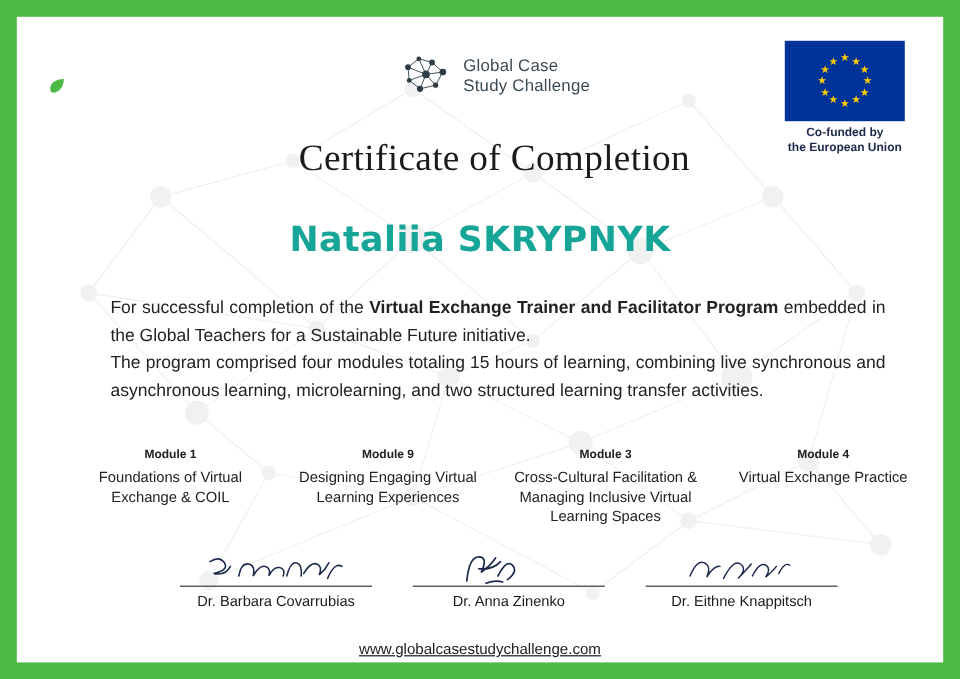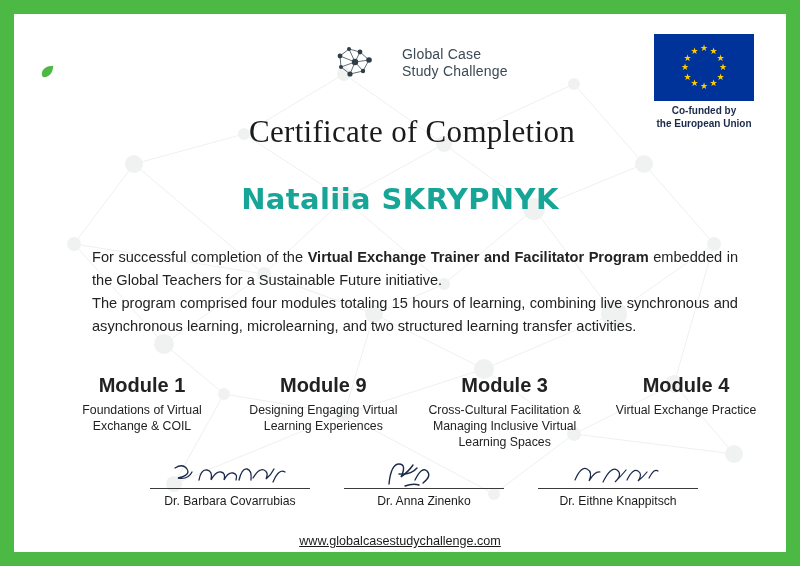--- a/index.html
+++ b/index.html
@@ -63,21 +63,21 @@
     margin-left: -3px;
     vertical-align: 22px;
   }
 
   .gcsc {
     position: absolute;
     left: 318px;
     top: 26px;
     display: flex;
     align-items: center;
-    gap: 24px;
+    gap: 8px;
   }
   .gcsc-mark {
     width: 46px;
     height: 46px;
     flex: 0 0 auto;
   }
   .gcsc-text {
     font-family: "Liberation Sans", sans-serif;
     font-size: 14px;
     color: #3b4a54;
@@ -164,21 +164,21 @@
     left: 40px;
     width: 720px;
     display: flex;
     justify-content: space-between;
   }
   .module {
     width: 176px;
     text-align: center;
   }
   .module-title {
-    font-size: 20px;
+    font-size: 10px;
     font-weight: bold;
     color: #222222;
     margin-bottom: 5px;
   }
   .module-desc {
     font-size: 12.3px;
     color: #222222;
     line-height: 1.32;
   }
 

